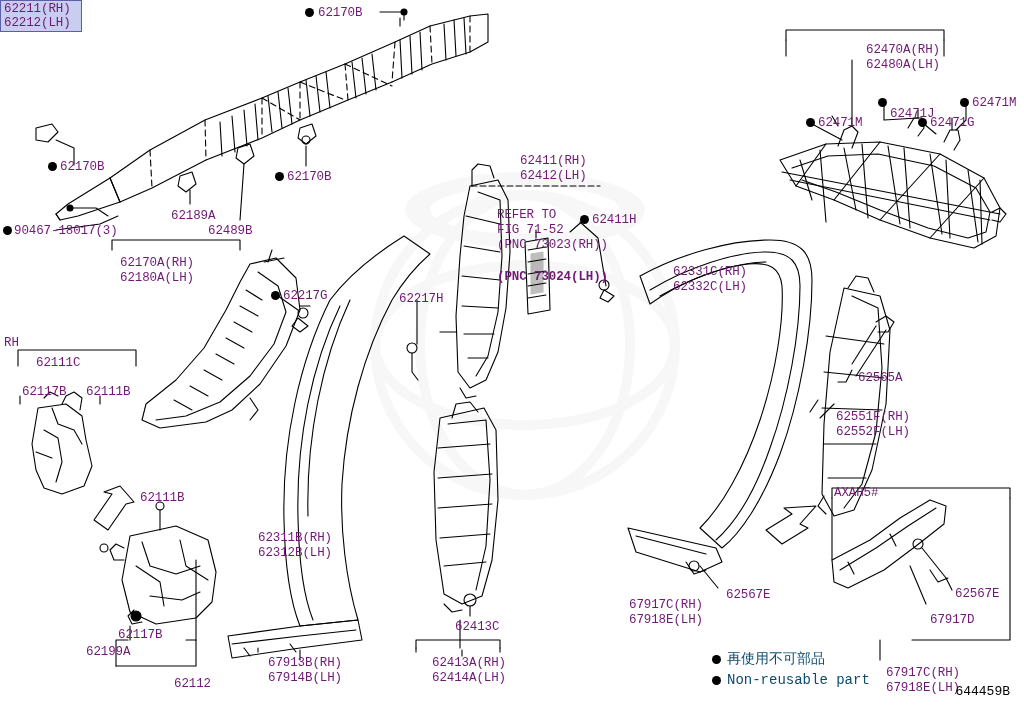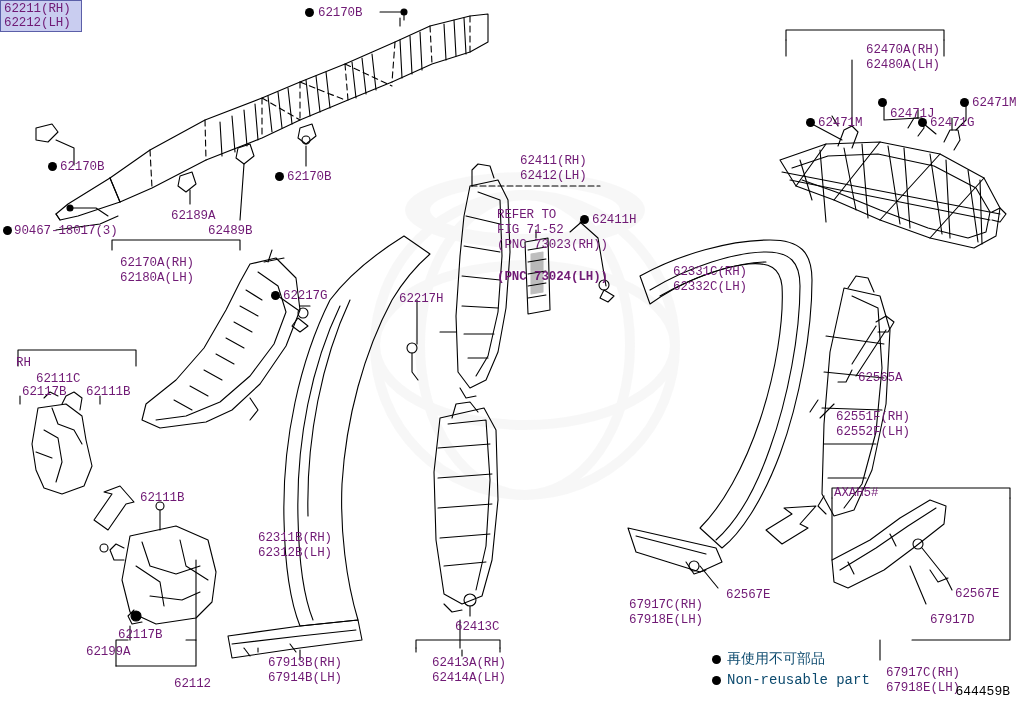--- a/index.html
+++ b/index.html
@@ -356,21 +356,21 @@
   <div class="lbl" style="left:673px; top:280px;">62332C(LH)</div>
   <div class="lbl" style="left:866px; top:43px;">62470A(RH)</div>
   <div class="lbl" style="left:866px; top:58px;">62480A(LH)</div>
   <div class="lbl" style="left:890px; top:96px;margin-top:11px;">62471J</div>
   <div class="lbl" style="left:972px; top:96px;">62471M</div>
   <div class="lbl" style="left:818px; top:116px;">62471M</div>
   <div class="lbl" style="left:930px; top:116px;">62471G</div>
   <div class="lbl" style="left:858px; top:371px;">62565A</div>
   <div class="lbl" style="left:836px; top:410px;">62551F(RH)</div>
   <div class="lbl" style="left:836px; top:425px;">62552F(LH)</div>
-  <div class="lbl" style="left:36px; top:356px;margin-top:16px;">62111C</div>
+  <div class="lbl" style="left:36px; top:356px;">62111C</div>
   <div class="lbl" style="left:22px; top:385px;">62117B</div>
   <div class="lbl" style="left:86px; top:385px;">62111B</div>
   <div class="lbl" style="left:140px; top:491px;">62111B</div>
   <div class="lbl" style="left:118px; top:628px;">62117B</div>
   <div class="lbl" style="left:86px; top:645px;">62199A</div>
   <div class="lbl" style="left:130px; top:677px;margin-left:44px;">62112</div>
   <div class="lbl" style="left:258px; top:531px;">62311B(RH)</div>
   <div class="lbl" style="left:258px; top:546px;">62312B(LH)</div>
   <div class="lbl" style="left:268px; top:656px;">67913B(RH)</div>
   <div class="lbl" style="left:268px; top:671px;">67914B(LH)</div>
@@ -388,21 +388,21 @@
   <div class="highlight" style="left:258px; top:241px; width:82px;">
     <div class="lbl" style="position:static;">62211(RH)</div>
     <div class="lbl" style="position:static;">62212(LH)</div>
   </div>
 
   <div class="lbl" style="left:497px; top:208px;">REFER TO</div>
   <div class="lbl" style="left:497px; top:223px;">FIG 71-52</div>
   <div class="lbl" style="left:497px; top:238px;">(PNC 73023(RH))</div>
   <div class="lbl" style="left:497px; top:270px;font-weight:bold;">(PNC 73024(LH))</div>
 
-  <div class="lbl" style="left:16px; top:336px;margin-top:20px;">RH</div>
+  <div class="lbl" style="left:4px; top:336px;">RH</div>
   <div class="lbl" style="left:834px; top:486px;">AXAH5#</div>
 
   <div class="legend-row" style="left:712px; top:650px;">
     <span class="legend-dot"></span>
     <span class="legend-text">再使用不可部品</span>
   </div>
   <div class="legend-row" style="left:712px; top:672px;">
     <span class="legend-dot"></span>
     <span class="legend-text">Non-reusable part</span>
   </div>

